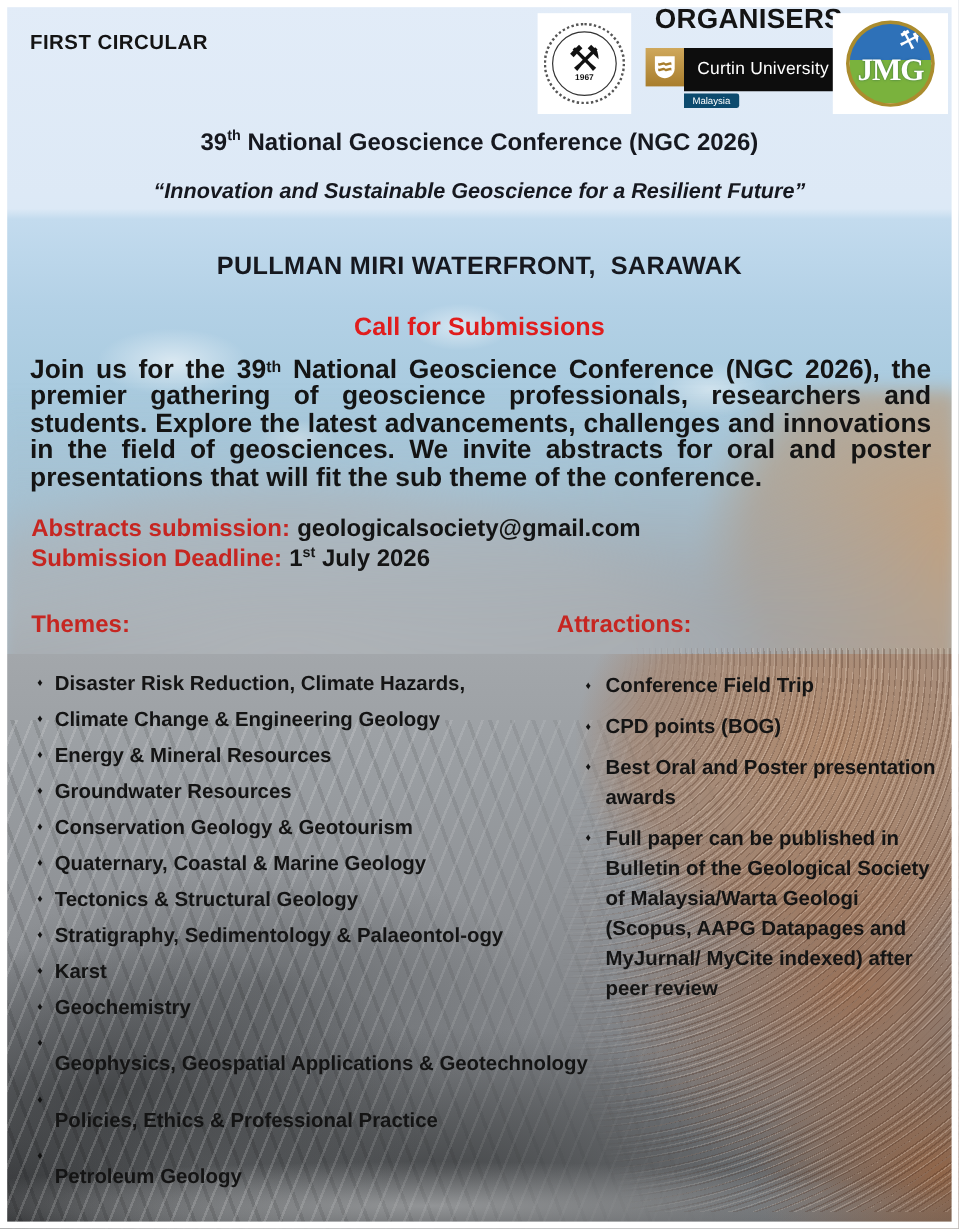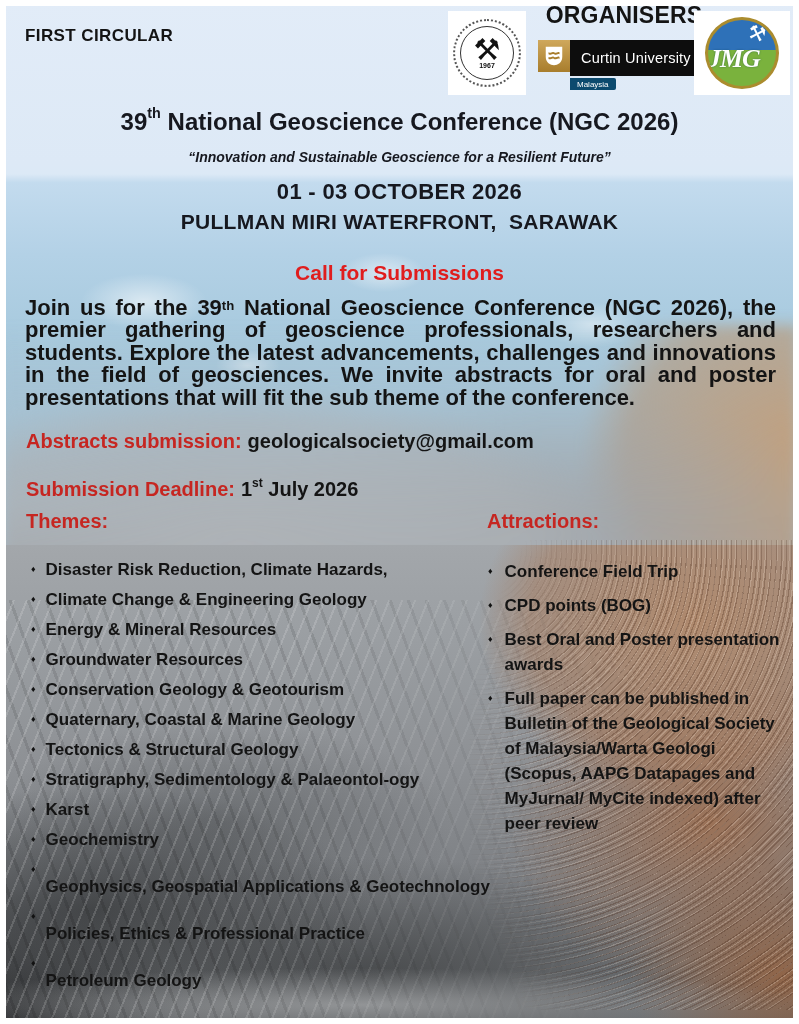--- a/index.html
+++ b/index.html
@@ -76,39 +76,39 @@
 
   .curtin-logo{position:absolute;left:538px;top:40px;}
   .curtin-row{display:flex;align-items:stretch;}
   .curtin-crest{width:32px;height:32px;background:linear-gradient(180deg,#cfa85c,#a87d2c);display:flex;align-items:center;justify-content:center;}
   .curtin-bar{height:20px;background:#0d0d0d;color:#fff;display:flex;align-items:center;padding:18px 11px;font-size:14.5px;font-weight:400;letter-spacing:.2px;border-radius:0 3px 3px 0;}
   .curtin-sub{margin-left:32px;margin-top:2px;background:#0c4a6e;color:#fff;font-size:8px;padding:1.5px 7px;width:fit-content;border-radius:0 2px 2px 0;}
 
   .jmg-logo{position:absolute;left:694px;top:11px;width:96px;height:84px;background:#fff;display:flex;align-items:center;justify-content:center;}
   .jmg-circle{position:relative;width:74px;height:72px;border-radius:50%;border:3px solid #ab8c2e;background:linear-gradient(180deg,#2e71b8 0%,#2e71b8 46%,#7ab23d 46%,#7ab23d 100%);overflow:hidden;}
   .jmg-hammer{position:absolute;top:1px;right:10px;color:#fff;font-size:20px;transform:rotate(18deg);}
-  .jmg-text{position:absolute;left:0;right:0;bottom:12px;color:#fff;font-family:"Liberation Serif",serif;font-style:italic;font-weight:700;font-size:26px;letter-spacing:-1px;text-shadow:0 0 2px rgba(0,60,80,.55);margin-top:48px;}
+  .jmg-text{position:absolute;left:0;right:0;bottom:12px;text-align:center;color:#fff;font-family:"Liberation Serif",serif;font-weight:700;font-size:26px;letter-spacing:-1px;text-shadow:0 0 2px rgba(0,60,80,.55);margin-top:48px;}
 
   .title-line{position:absolute;left:0;width:100%;text-align:center;color:#16181f;}
-  .main-title{top:108px;font-size:24px;font-weight:800;}
-  .subtitle{top:149px;font-size:14px;font-weight:600;font-style:italic;}
+  .main-title{top:108px;font-size:20px;font-weight:800;}
+  .subtitle{top:149px;font-size:18px;font-weight:600;font-style:italic;}
   .dates{top:179px;font-size:22px;font-weight:800;letter-spacing:.3px;}
   .venue{top:210px;font-size:21px;font-weight:800;letter-spacing:.3px;}
 
   .call-heading{position:absolute;left:0;top:261px;width:100%;text-align:center;font-size:21px;font-weight:700;color:var(--call-red,#e01d1d);}
   .intro-para{position:absolute;left:25px;top:297px;width:751px;font-size:22px;font-weight:700;line-height:22.4px;text-align:justify;}
 
   .label-line{position:absolute;left:26px;font-size:20px;font-weight:700;}
   .abstracts-line{top:430px;}
-  .deadline-line{top:478px;}
+  .deadline-line{top:455px;}
   .red-label{color:var(--label-red,#c62621);margin-right:6px;}
 
   .col-heading{position:absolute;top:510px;font-size:20px;font-weight:700;color:var(--label-red,#c62621);}
   .themes-heading{left:26px;}
-  .attractions-heading{left:487px;}
+  .attractions-heading{left:464px;}
 
   ul.blist{list-style:none;margin:0;padding:0;position:absolute;}
   ul.blist li{display:flex;margin-bottom:9px;}
   .bullet{flex:0 0 auto;font-size:9px;line-height:20px;margin-right:10px;color:#111;}
   .themes-list{left:31px;top:559px;width:740px;}
   .themes-list li{line-height:21px;font-size:17px;font-weight:700;}
   .themes-list li .item-text{max-width:420px;text-align:justify;}
   .themes-list li.wide .item-text{max-width:740px;margin-top:17px;}
   .attractions-list{left:488px;top:559px;width:292px;}
   .attractions-list li{line-height:25px;font-size:17px;font-weight:700;margin-bottom:8px;}
@@ -157,21 +157,20 @@
 
     <div class="jmg-logo">
       <div class="jmg-circle">
         <span class="jmg-hammer">⚒</span>
         <span class="jmg-text">JMG</span>
       </div>
     </div>
 
     <h1 class="title-line main-title" style="margin:0;"><span>39</span><span class="sup">th</span><span> National Geoscience Conference (NGC 2026)</span></h1>
     <div class="title-line subtitle">“Innovation and Sustainable Geoscience for a Resilient Future”</div>
-    <div class="title-line dates">01 - 03 OCTOBER 2026</div>
     <div class="title-line venue">PULLMAN MIRI WATERFRONT,&nbsp; SARAWAK</div>
 
     <div class="call-heading">Call for Submissions</div>
     <p class="intro-para" style="margin:0;"><span>Join us for the 39</span><span class="sup">th</span><span> National Geoscience Conference (NGC 2026), the premier gathering of geoscience professionals, researchers and students. Explore the latest advancements, challenges and innovations in the field of geosciences. We invite abstracts for oral and poster presentations that will fit the sub theme of the conference.</span></p>
 
     <div class="label-line abstracts-line">
       <span class="red-label">Abstracts submission:</span><span>geologicalsociety@gmail.com</span>
     </div>
     <div class="label-line deadline-line">
       <span class="red-label">Submission Deadline:</span><span>1</span><span class="sup">st</span><span> July 2026</span>

